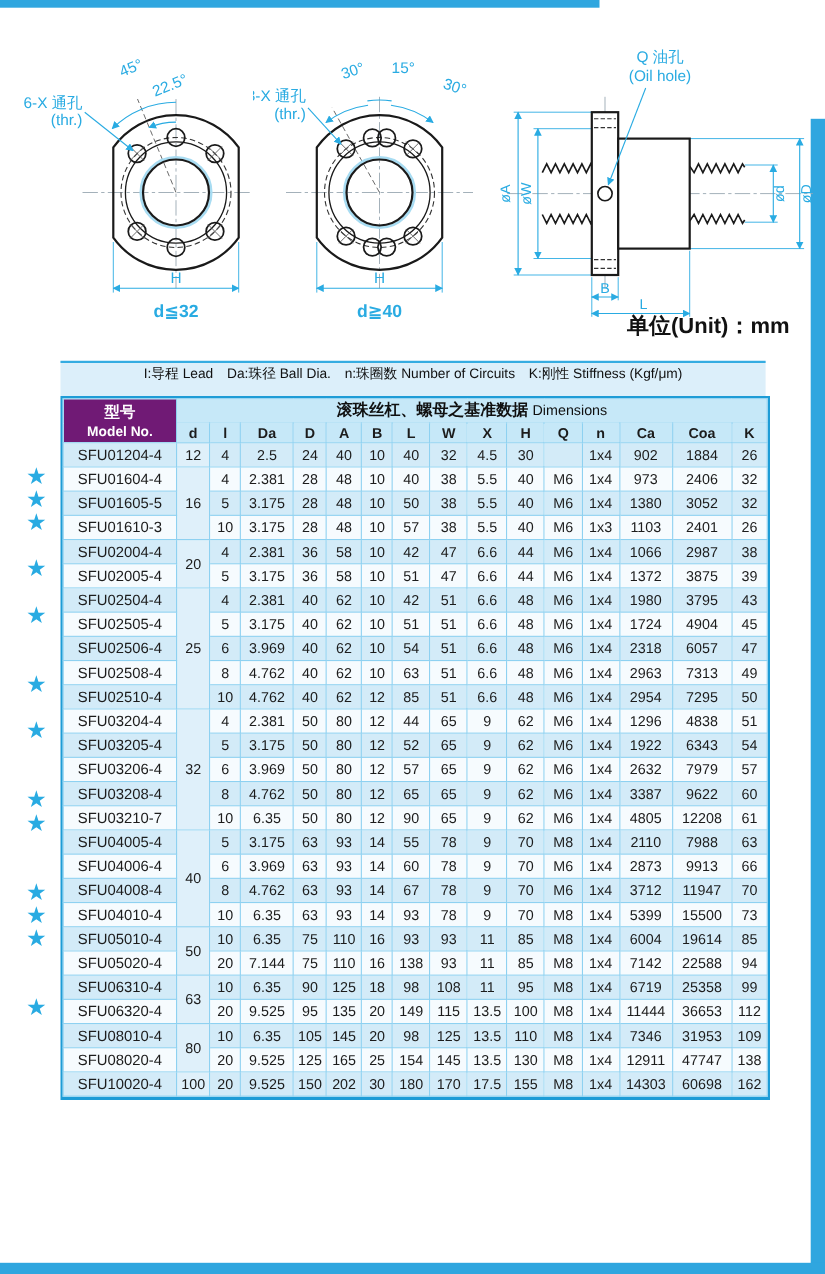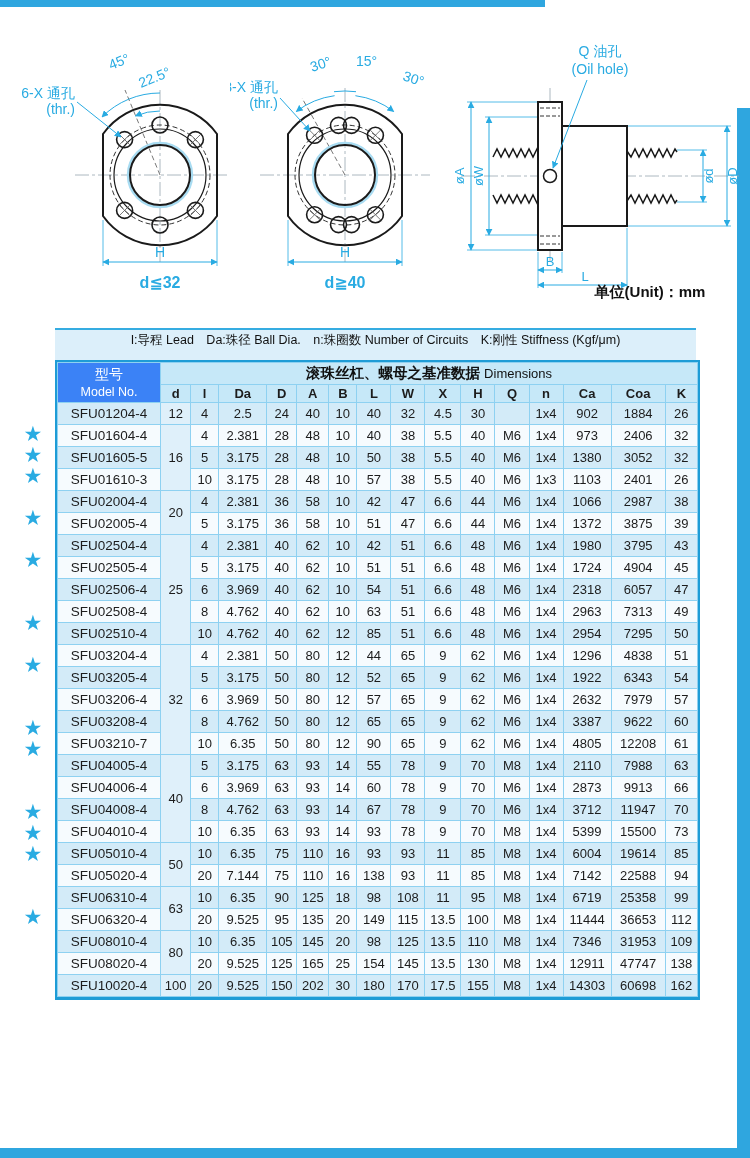--- a/index.html
+++ b/index.html
@@ -8,36 +8,36 @@
   .strip{position:absolute;background:#2FA6DF;}
   #strip-top{left:0;top:0;width:545px;height:7px;}
   #strip-right{left:737px;top:108px;width:13px;height:1050px;}
   #strip-bottom{left:0;top:1148px;width:750px;height:10px;}
 
   .dwg{position:absolute;}
   #dwg1{left:15px;top:40px;}
   #dwg2{left:230px;top:40px;}
   #dwg3{left:455px;top:40px;}
 
-  #unit-label{position:absolute;left:570px;top:283px;width:160px;text-align:center;
-    font-size:15px;font-weight:bold;color:#111;}
+  #unit-label{position:absolute;left:570px;top:283px;width:160px;text-align:left;
+    font-size:20px;font-weight:bold;color:#111;}
 
   #legend{position:absolute;left:55px;top:328px;width:641px;height:44px;
     background:#DCEFFA;border-top:2px solid #35ACE1;box-sizing:border-box;
     text-align:center;color:#111;}
   #legend .lg-line{font-size:12.5px;line-height:20px;white-space:nowrap;}
 
   #table-wrap{position:absolute;left:55px;top:360px;width:645px;
     border:2px solid #1E9CD6;border-bottom:3px solid #1E9CD6;box-sizing:border-box;background:#fff;}
   table{border-collapse:collapse;width:100%;table-layout:fixed;}
   th,td{border:1px solid #8ED1F1;text-align:center;vertical-align:middle;
     padding:0;font-size:13px;line-height:1;color:#1c1c1c;overflow:hidden;white-space:nowrap;}
   thead tr.r1 th{height:21px;}
   thead tr.r2 th{height:17px;}
-  th.mh{background:#3b82f6;color:#fff;font-weight:normal;}
+  th.mh{background:#701a75;color:#fff;font-weight:bold;}
   th.mh .cn{font-size:14px;line-height:19px;}
   th.mh .en{font-size:12.5px;line-height:16px;}
   th.dims{background:#C6E8F8;font-weight:bold;font-size:14.5px;color:#101010;}
   th.dims .en{font-weight:normal;font-size:13px;}
   th.colh{background:#C6E8F8;font-weight:bold;font-size:13px;}
   tbody td{height:21px;}
   tbody tr.odd{background:#D3EBF8;}
   tbody tr.even{background:#F6FBFE;}
   td.dcell{background:#DFF0FA;}
   td.model{font-size:13.5px;}

